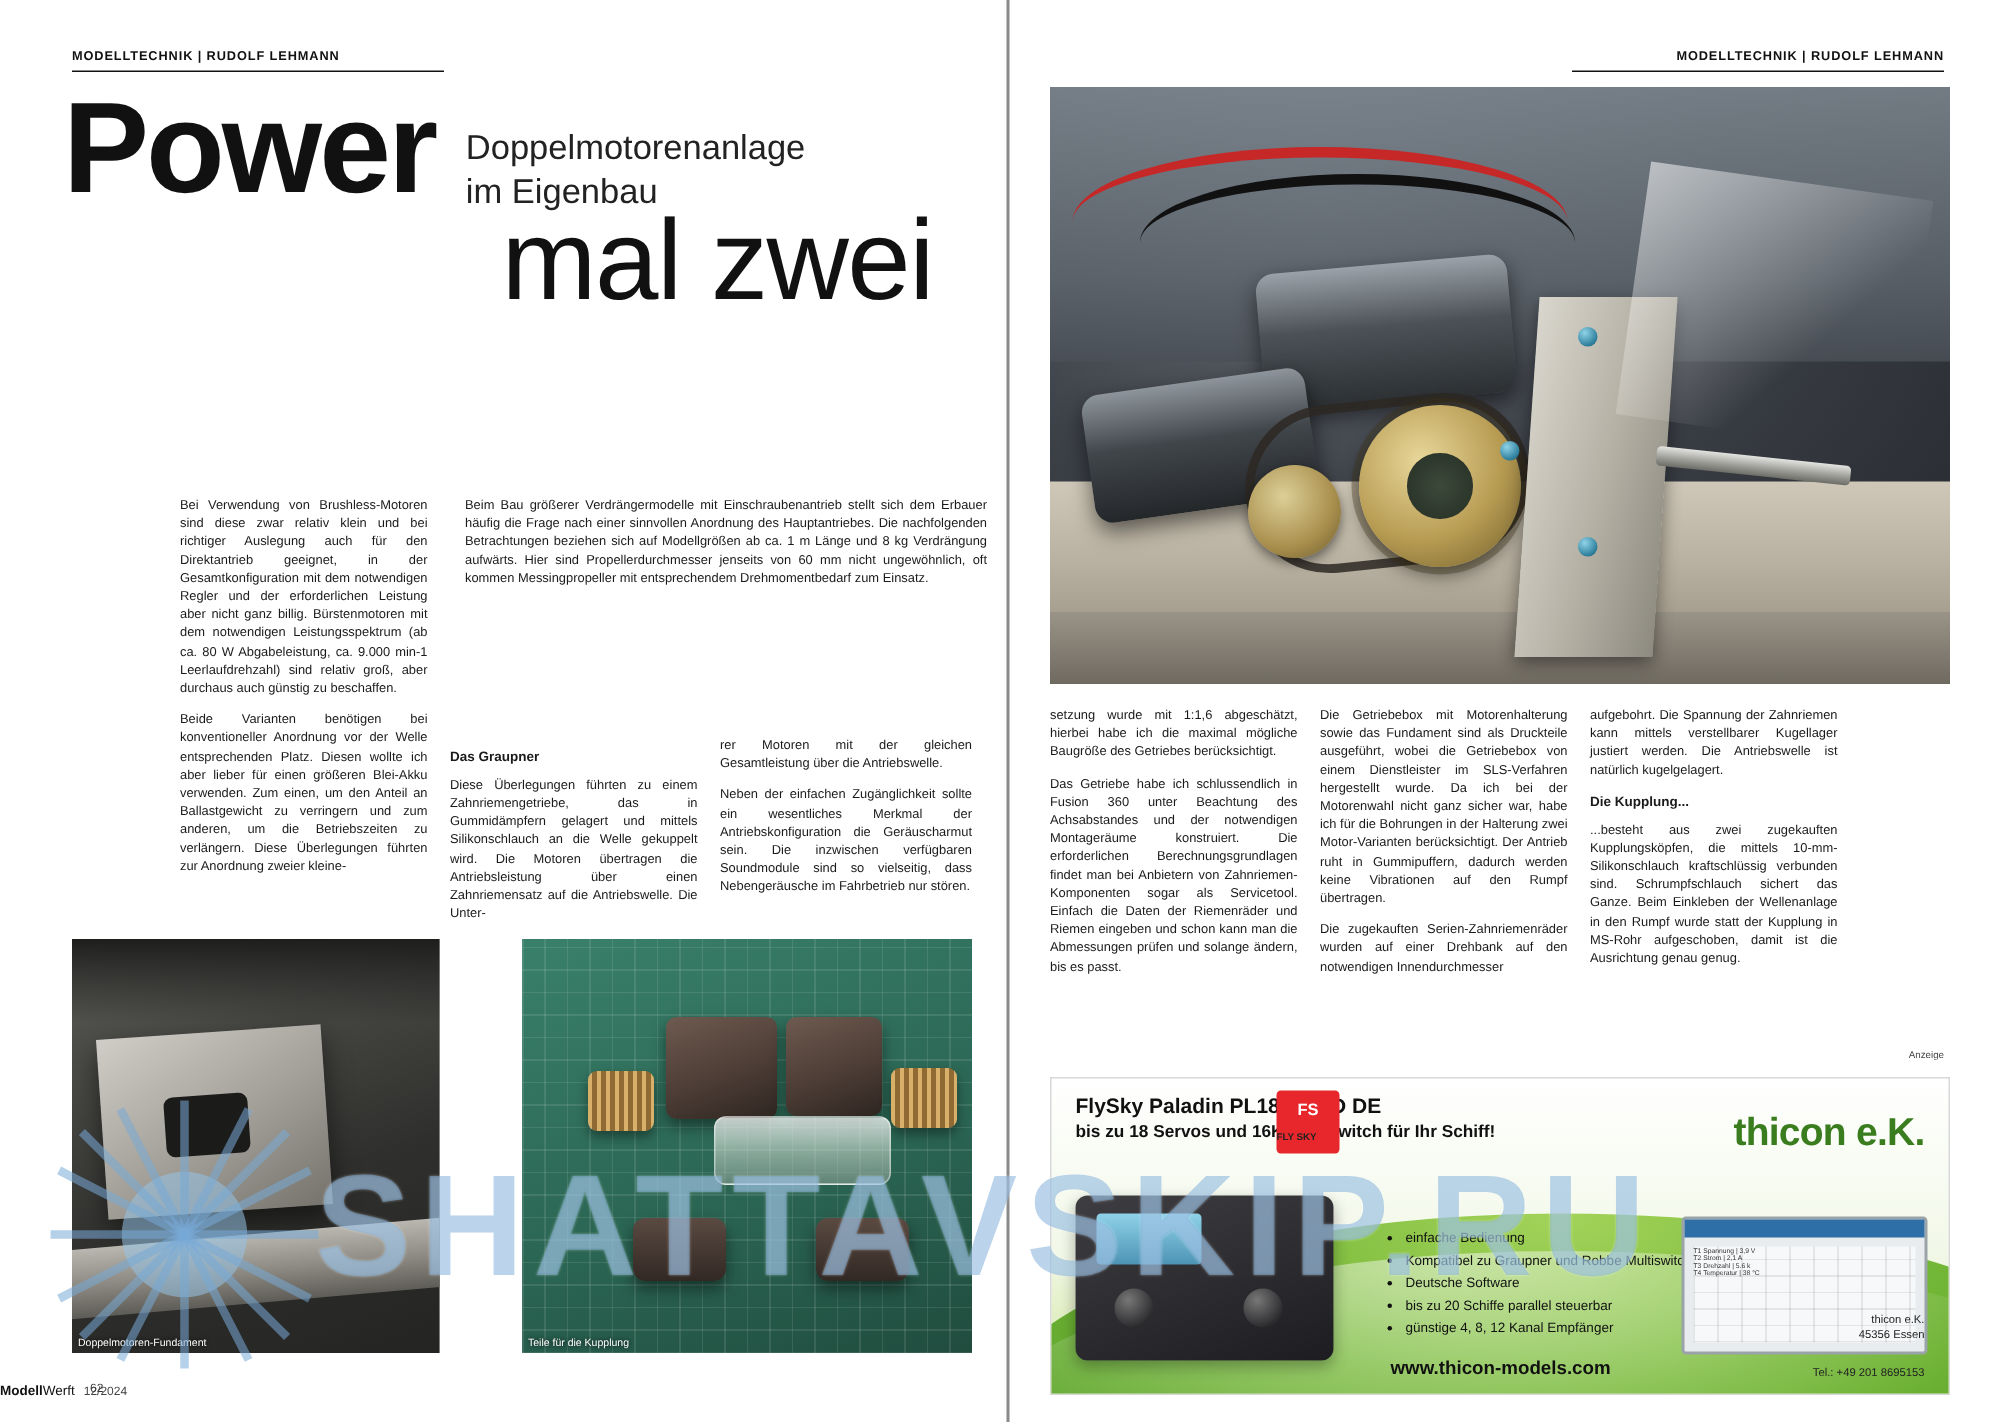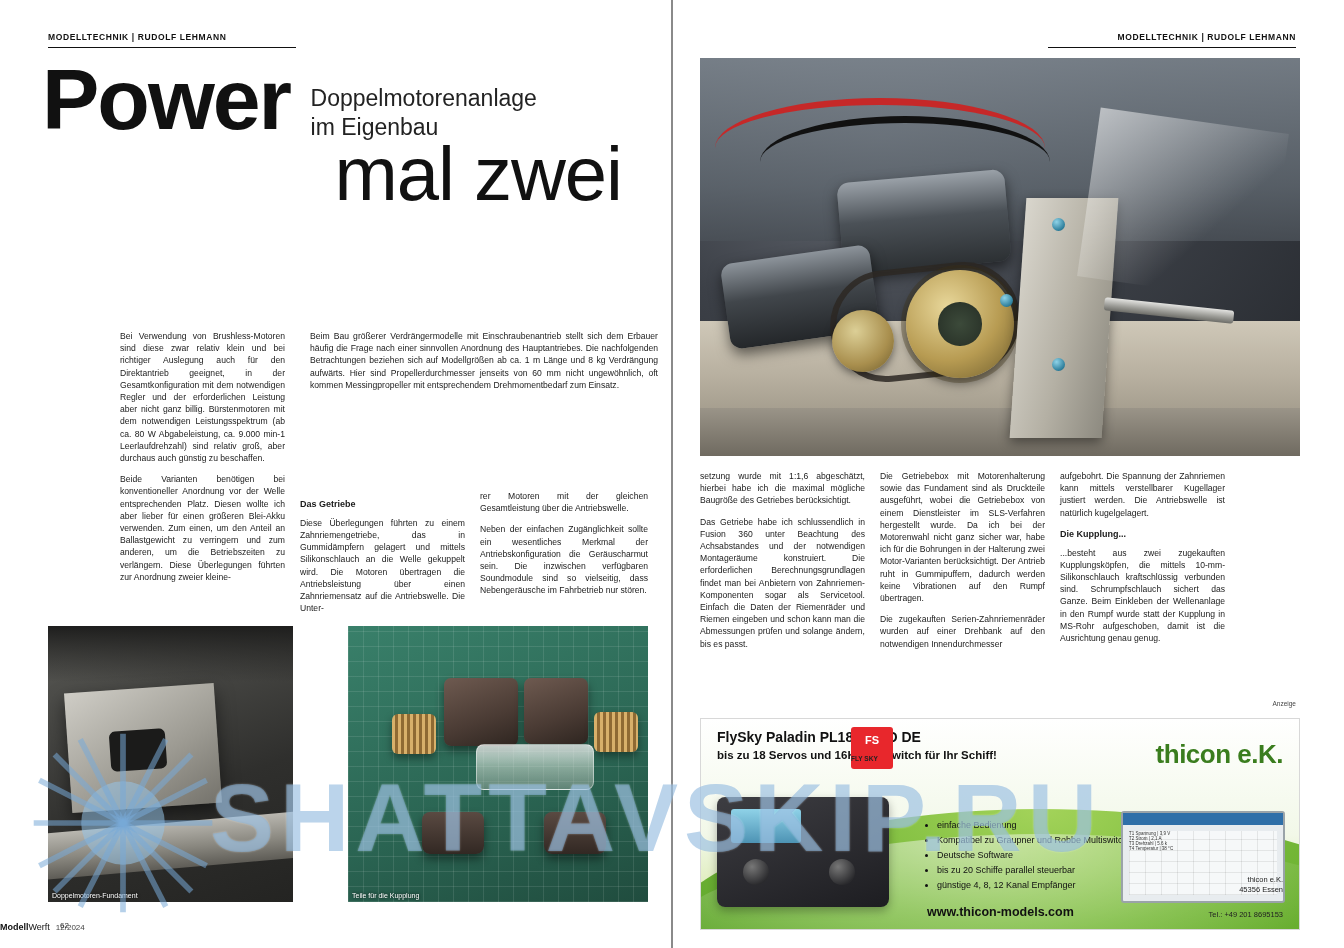--- a/index.html
+++ b/index.html
@@ -219,21 +219,21 @@
     <div class="col l-col1">
       <p>Bei Verwendung von Brushless-Motoren sind diese zwar relativ klein und bei richtiger Auslegung auch für den Direktantrieb geeignet, in der Gesamtkonfiguration mit dem notwendigen Regler und der erforderlichen Leistung aber nicht ganz billig. Bürstenmotoren mit dem notwendigen Leistungsspektrum (ab ca. 80 W Abgabeleistung, ca. 9.000 min-1 Leerlaufdrehzahl) sind relativ groß, aber durchaus auch günstig zu beschaffen.</p>
       <p>Beide Varianten benötigen bei konventioneller Anordnung vor der Welle entsprechenden Platz. Diesen wollte ich aber lieber für einen größeren Blei-Akku verwenden. Zum einen, um den Anteil an Ballastgewicht zu verringern und zum anderen, um die Betriebszeiten zu verlängern. Diese Überlegungen führten zur Anordnung zweier kleine-</p>
     </div>
 
     <div class="col l-col2">
       <p>Beim Bau größerer Verdrängermodelle mit Einschraubenantrieb stellt sich dem Erbauer häufig die Frage nach einer sinnvollen Anordnung des Hauptantriebes. Die nachfolgenden Betrachtungen beziehen sich auf Modellgrößen ab ca. 1 m Länge und 8 kg Verdrängung aufwärts. Hier sind Propellerdurchmesser jenseits von 60 mm nicht ungewöhnlich, oft kommen Messingpropeller mit entsprechendem Drehmomentbedarf zum Einsatz.</p>
     </div>
 
     <div class="col l-col2b">
-      <div class="subhead">Das Getriebe</div>
+      <div class="subhead">Das Graupner</div>
       <p>Diese Überlegungen führten zu einem Zahnriemengetriebe, das in Gummidämpfern gelagert und mittels Silikonschlauch an die Welle gekuppelt wird. Die Motoren übertragen die Antriebsleistung über einen Zahnriemensatz auf die Antriebswelle. Die Unter-</p>
     </div>
 
     <div class="col l-col3">
       <p>rer Motoren mit der gleichen Gesamtleistung über die Antriebswelle.</p>
       <p>Neben der einfachen Zugänglichkeit sollte ein wesentliches Merkmal der Antriebskonfiguration die Geräuscharmut sein. Die inzwischen verfügbaren Soundmodule sind so vielseitig, dass Nebengeräusche im Fahrbetrieb nur stören.</p>
     </div>
 
     <div class="photo photo-a">
       <div class="pa-bg"></div>

